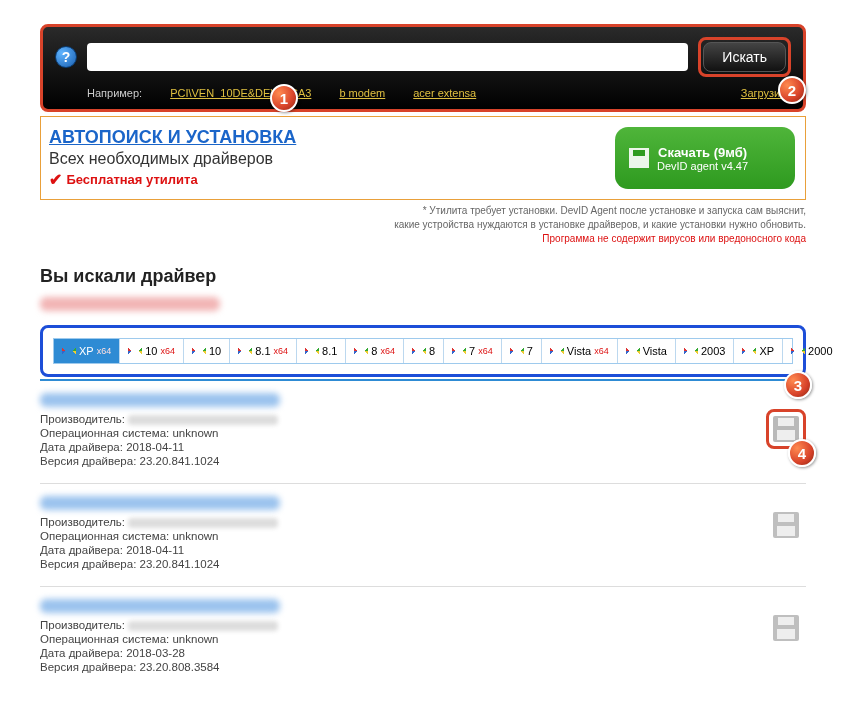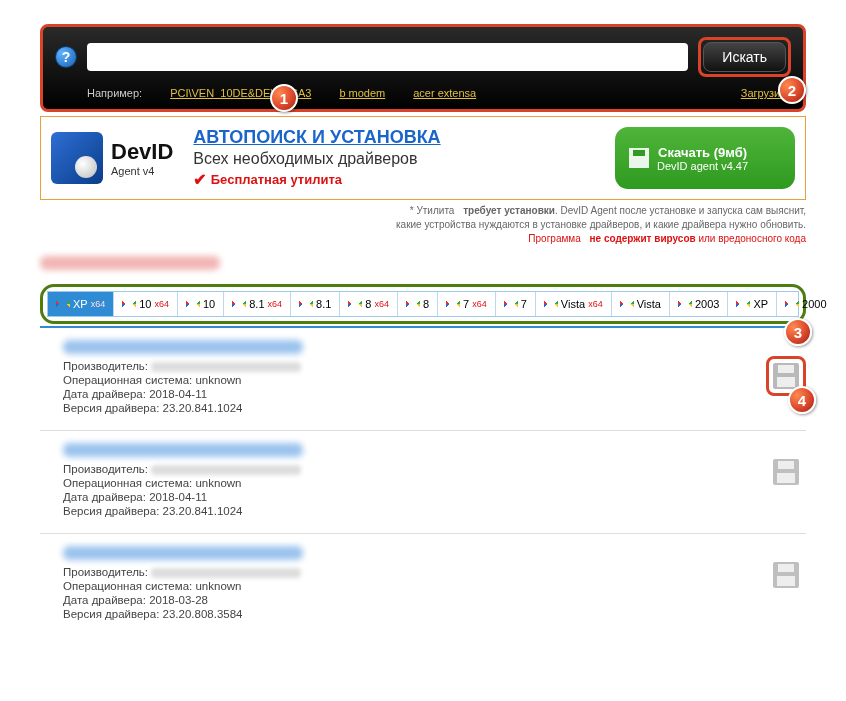--- a/index.html
+++ b/index.html
@@ -30,47 +30,47 @@
   .promo-center .line2 { color:#333; font-size:16px; margin-top:2px; }
   .promo-center .free { color:#d11; font-weight:bold; font-size:13px; display:flex; align-items:center; gap:4px; margin-top:2px;}
   .check { color:#d11; font-size:16px; }
   .promo-btn { background: linear-gradient(#4fb53a,#2e9a1f); color:#fff; border:none; border-radius:13px; padding:10px 14px; margin:6px; cursor:pointer; display:flex; align-items:center; gap:8px; min-width:180px; }
   .promo-btn .save-ic { width:20px; height:20px; background:#fff; opacity:.9; display:block; position:relative; }
   .promo-btn .save-ic::after { content:''; position:absolute; top:2px; left:4px; width:12px; height:6px; background:#2e9a1f; }
   .promo-btn .t1 { font-size:13px; font-weight:bold; }
   .promo-btn .t2 { font-size:11px; }
   .promo-note { text-align:right; font-size:10px; color:#666; margin-top:4px; line-height:1.4; }
   .promo-note .red { color:#d11; }
-  .promo-note .b { font-weight:bold;margin-left:6px; }
+  .promo-note .b { font-weight:normal; }
   
   
   .results-heading { font-size:18px; color:#222; margin-top:20px; }
   .blurred-line { height:14px; background:#f2b5b5; border-radius:6px; filter:blur(3px); margin-top:10px; width:180px; }
   
   .os-tabs-wrap { position:relative; margin-top:14px; }
-  .os-tabs-outline { border:3px solid #4d7c0f; border-radius:14px; padding:4px; }
+  .os-tabs-outline { border:3px solid #1d4ed8; border-radius:8px; padding:10px; }
   .os-tabs { display:flex; border:1px solid #9ecaed; background:#fff; }
   .os-tab { display:flex; align-items:center; gap:3px; padding:6px 8px; border-right:1px solid #bcd8ef; font-size:11px; cursor:pointer; white-space:nowrap; }
   .os-tab:last-child { border-right:none; }
   .os-tab.active { background:#2e8bd4; color:#fff; }
   .win-flag { width:14px; height:12px; display:inline-block; background:
     linear-gradient(45deg,#d33 25%,transparent 25%),
     linear-gradient(-45deg,#3a3 25%,transparent 25%),
     linear-gradient(135deg,#36c 25%,transparent 25%),
     linear-gradient(-135deg,#ec3 25%,transparent 25%);
     background-size:7px 6px; background-repeat:no-repeat;
     background-position:0 0,7px 0,0 6px,7px 6px; }
   .x64 { color:#d11; font-size:9px; vertical-align:super; }
   .os-tab.active .x64 { color:#ffe0e0; }
   .blue-line { height:2px; background:#2e8bd4; margin-top:2px; }
   
   
   .result { border-top:1px solid #ddd; padding:10px 0 14px 0; display:flex; align-items:flex-start; position:relative; }
   .result:first-of-type { border-top:none; }
-  .result .meta { flex:1; font-size:11.5px; color:#444;margin-left:23px; }
+  .result .meta { flex:1; font-size:11.5px; color:#444; }
   .result .meta .blur-title { height:14px; width:240px; background:#9bc3ee; filter:blur(3px); border-radius:6px; margin-bottom:6px; }
   .result .meta .blur-val { display:inline-block; height:10px; width:150px; background:#ddd; filter:blur(2px); border-radius:4px; vertical-align:middle; }
   .result .meta div { margin:2px 0; }
   .save-icon-wrap { width:40px; display:flex; justify-content:center; align-items:flex-start; padding-top:18px; }
   .save-icon-outline { border:3px solid #d8432a; border-radius:8px; padding:4px; }
   .floppy { width:26px; height:26px; background:#b9b9b9; position:relative; border-radius:2px; }
   .floppy::before { content:''; position:absolute; top:2px; left:5px; width:16px; height:8px; background:#eee; }
   .floppy::after { content:''; position:absolute; bottom:2px; left:4px; width:18px; height:10px; background:#eee; }
   .floppy.plain { background:#bfbfbf; }
   
@@ -97,49 +97,43 @@
         <a class="example-link">PCI\VEN_10DE&amp;DEV_0CA3</a>
         <a class="example-link">b modem</a>
         <a class="example-link">acer extensa</a>
         <a class="download-link">Загрузить</a>
       </div>
     </div>
     <div class="marker" style="left:230px; top:60px;">1</div>
   </div>
 
   <div class="promo">
-    <div class="promo-left">
-      <div class="promo-logo"></div>
-      <div>
-        <div class="promo-title">DevID</div>
-        <div class="promo-sub">Agent v4</div>
-      </div>
-    </div>
     <div class="promo-center">
       <h2>АВТОПОИСК И УСТАНОВКА</h2>
       <div class="line2">Всех необходимых драйверов</div>
       <div class="free">
           <span class="check">✔</span>
           <span>Бесплатная утилита</span>
         </div>
     </div>
     <button class="promo-btn">
       <span class="save-ic"></span>
       <span>
         <div class="t1">Скачать (9мб)</div>
         <div class="t2">DevID agent v4.47</div>
       </span>
     </button>
   </div>
   <div class="promo-note">
     <span>* Утилита </span><span class="b">требует установки</span><span>. DevID Agent после установке и запуска сам выяснит,</span><br>
-    <span>какие устройства нуждаются в установке драйверов, и какие драйвера нужно обновить.</span><br>
+    <span>какие устройства нуждаются в установке драйверов, и какие установки нужно обновить.</span><br>
     <span class="red">Программа </span><span class="red b">не содержит вирусов</span><span class="red"> или вредоносного кода</span>
   </div>
 
+  <h2 class="results-heading">Вы искали драйвер</h2>
   <div class="blurred-line"></div>
 
   <div class="os-tabs-wrap">
     <div class="os-tabs-outline">
       <div class="os-tabs" id="os-tabs">
           <div class="os-tab active">
             <span class="win-flag"></span>
             <span>XP</span>
             <span class="x64">x64</span>
           </div>

